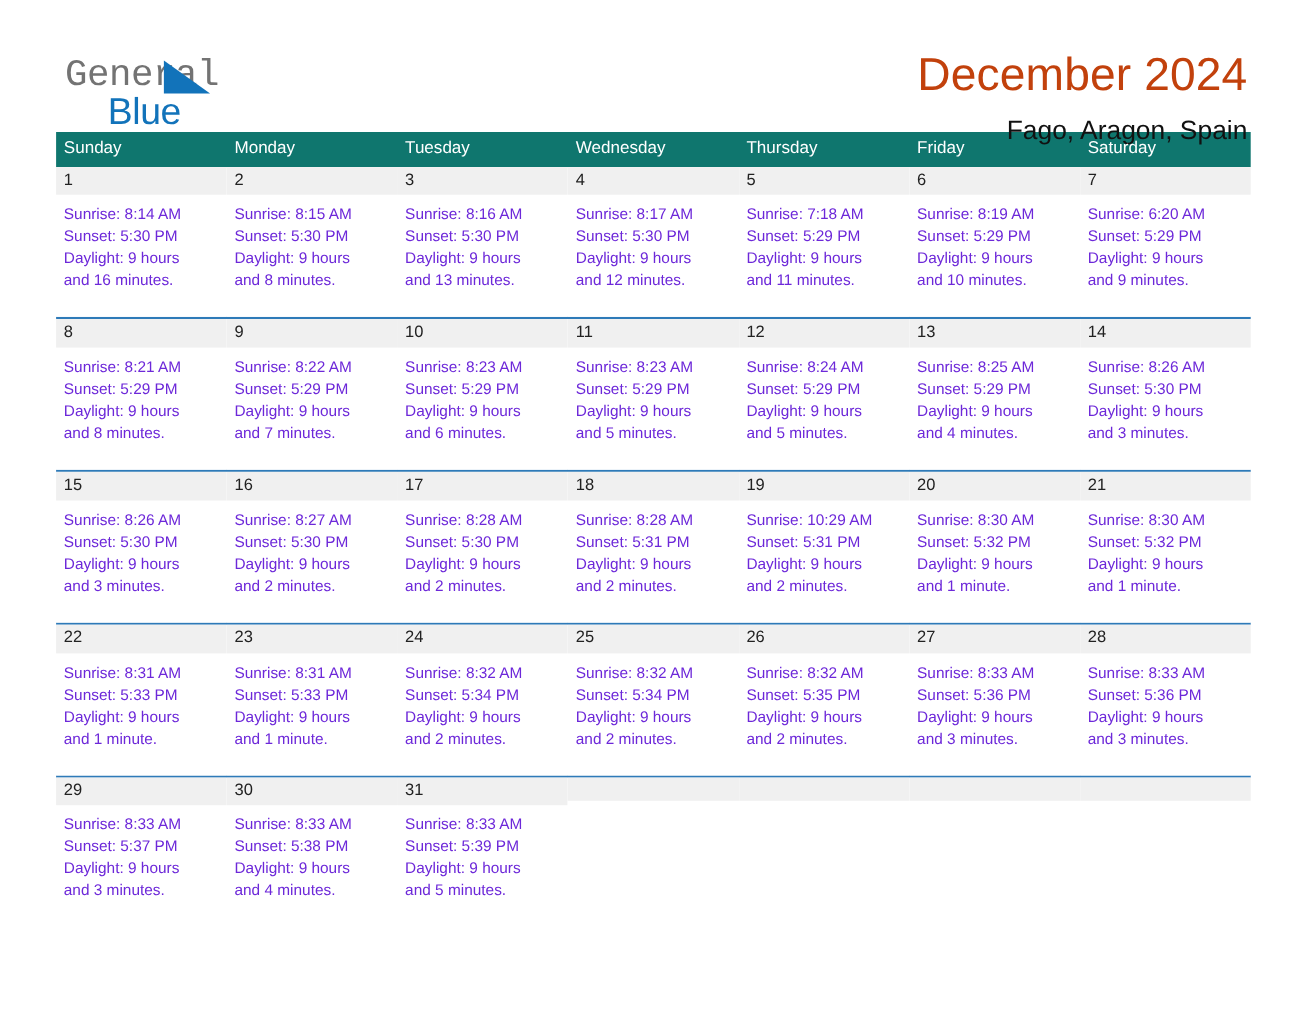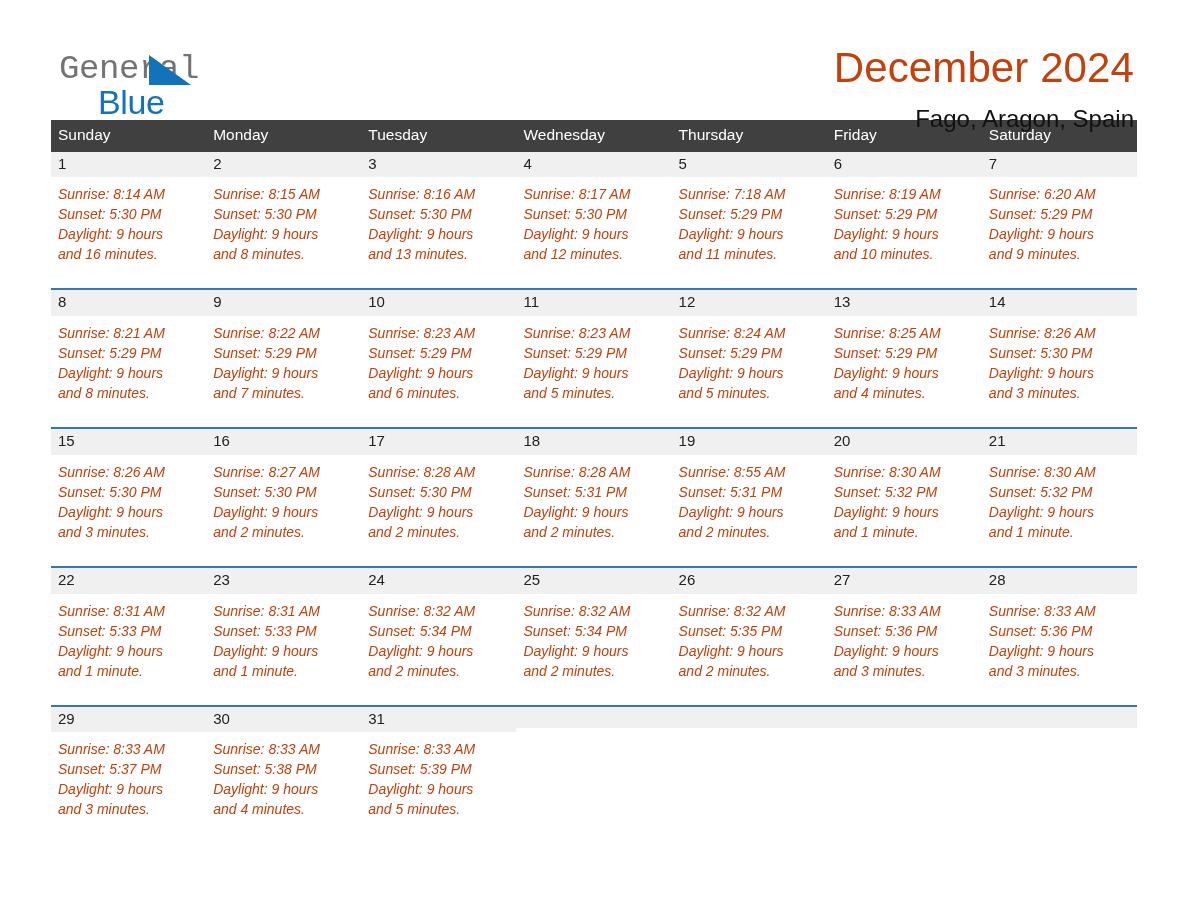--- a/index.html
+++ b/index.html
@@ -84,21 +84,21 @@
     color: #111111;
   }
 
   
   .calendar {
     margin-top: 26px;
     width: 1086px;
   }
   .dow-row {
     display: flex;
-    background: #404040;
+    background: #0f766e;
   }
   .dow-cell {
     flex: 1 1 0;
     box-sizing: border-box;
     padding: 6px 0 7px 7px;
     color: #ffffff;
     font-size: 15.5px;
     line-height: 1.2;
     white-space: nowrap;
   }
@@ -121,24 +121,23 @@
     font-size: 15px;
     line-height: 1.25;
     color: #222222;
     min-height: 21px;
     box-sizing: border-box;
   }
   .day-body {
     padding: 7px 6px 10px 7px;
     font-size: 14px;
     line-height: 20px;
-    color: #c2410c;
+    color: #6d28d9;
     min-height: 111px;
     box-sizing: border-box;
-    font-style: italic;
   }
   .day-body .ln { white-space: nowrap; }
   .day-cell.empty .day-body { min-height: 111px; }
 </style>
 </head>
 <body>
 
 <div class="page">
 
   <div class="header">
@@ -333,21 +332,21 @@
         <div class="day-body">
           <div class="ln">Sunrise: 8:28 AM</div>
           <div class="ln">Sunset: 5:31 PM</div>
           <div class="ln">Daylight: 9 hours</div>
           <div class="ln">and 2 minutes.</div>
         </div>
       </div>
       <div class="day-cell">
         <div class="day-num-band">19</div>
         <div class="day-body">
-          <div class="ln">Sunrise: 8:55 AM</div>
+          <div class="ln">Sunrise: 10:29 AM</div>
           <div class="ln">Sunset: 5:31 PM</div>
           <div class="ln">Daylight: 9 hours</div>
           <div class="ln">and 2 minutes.</div>
         </div>
       </div>
       <div class="day-cell">
         <div class="day-num-band">20</div>
         <div class="day-body">
           <div class="ln">Sunrise: 8:30 AM</div>
           <div class="ln">Sunset: 5:32 PM</div>

